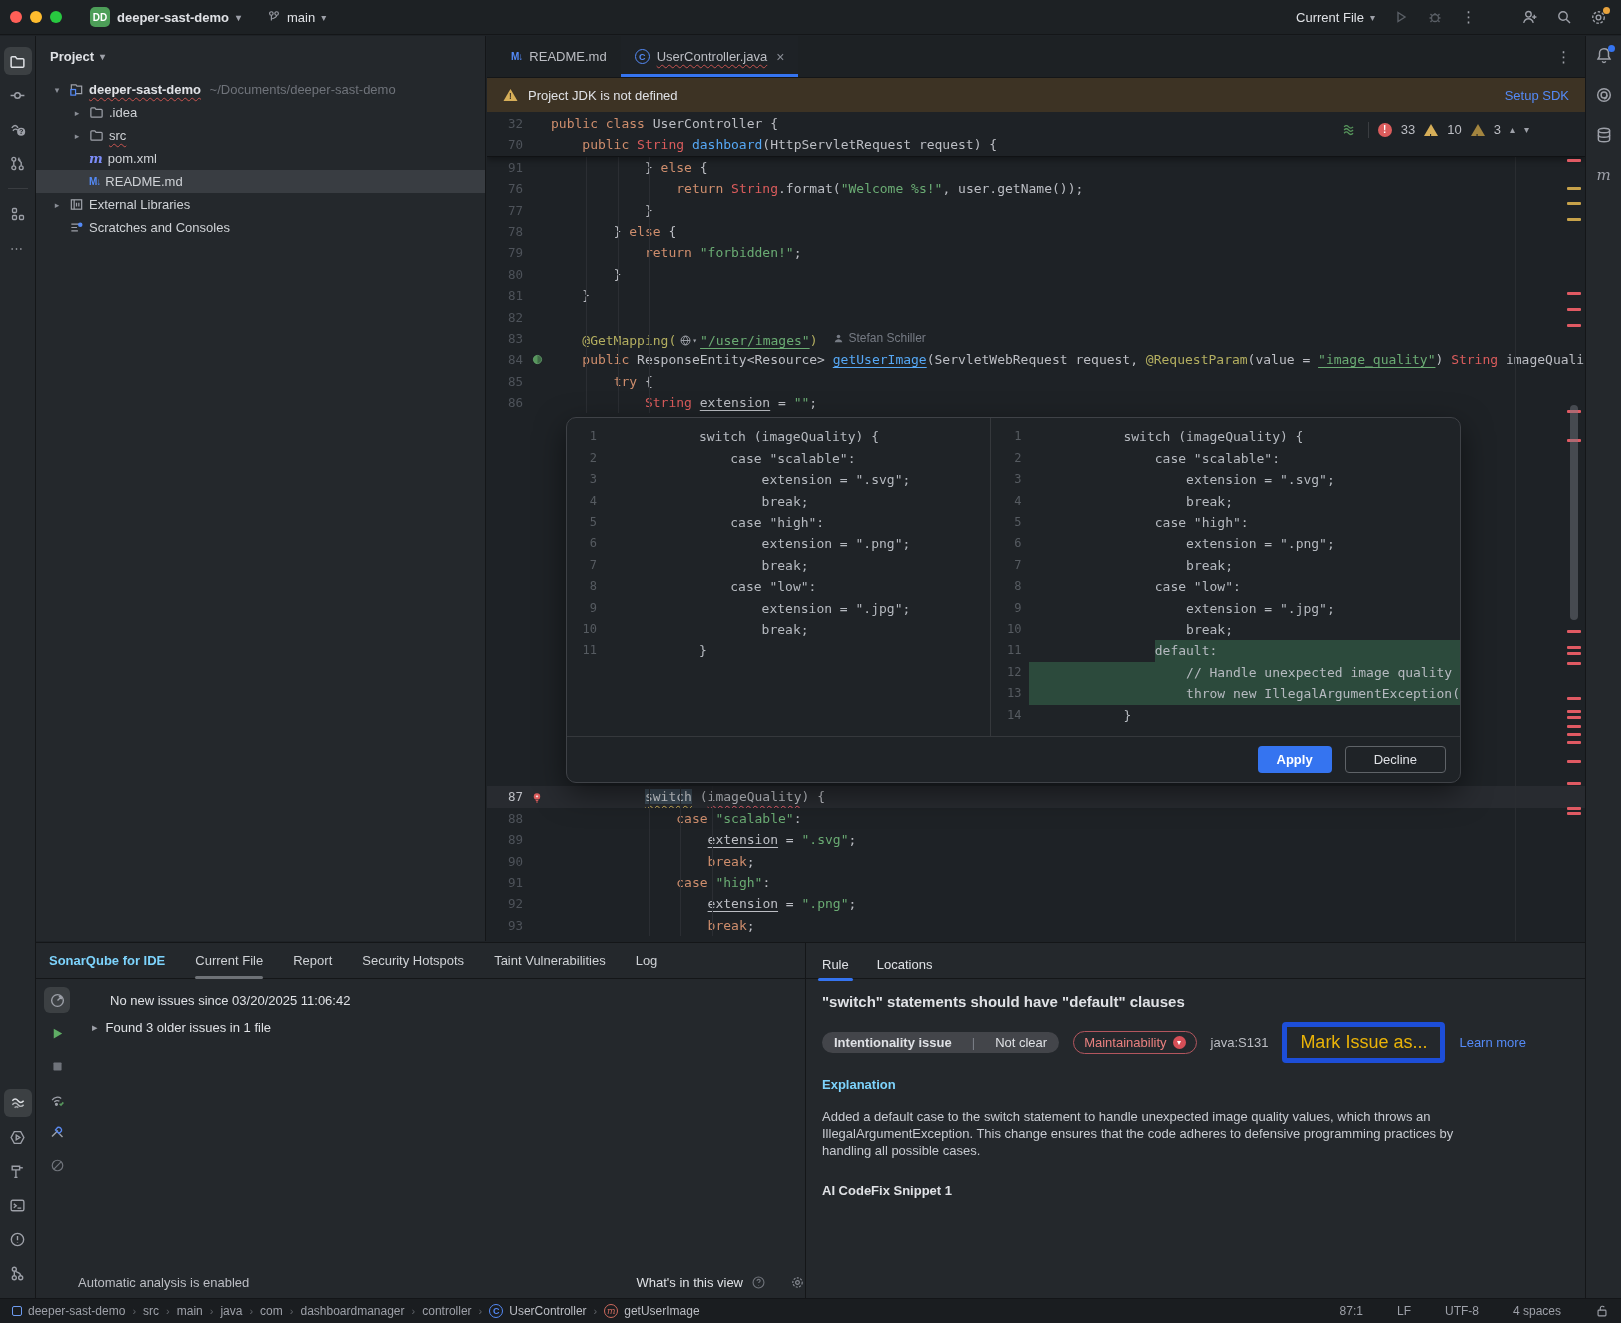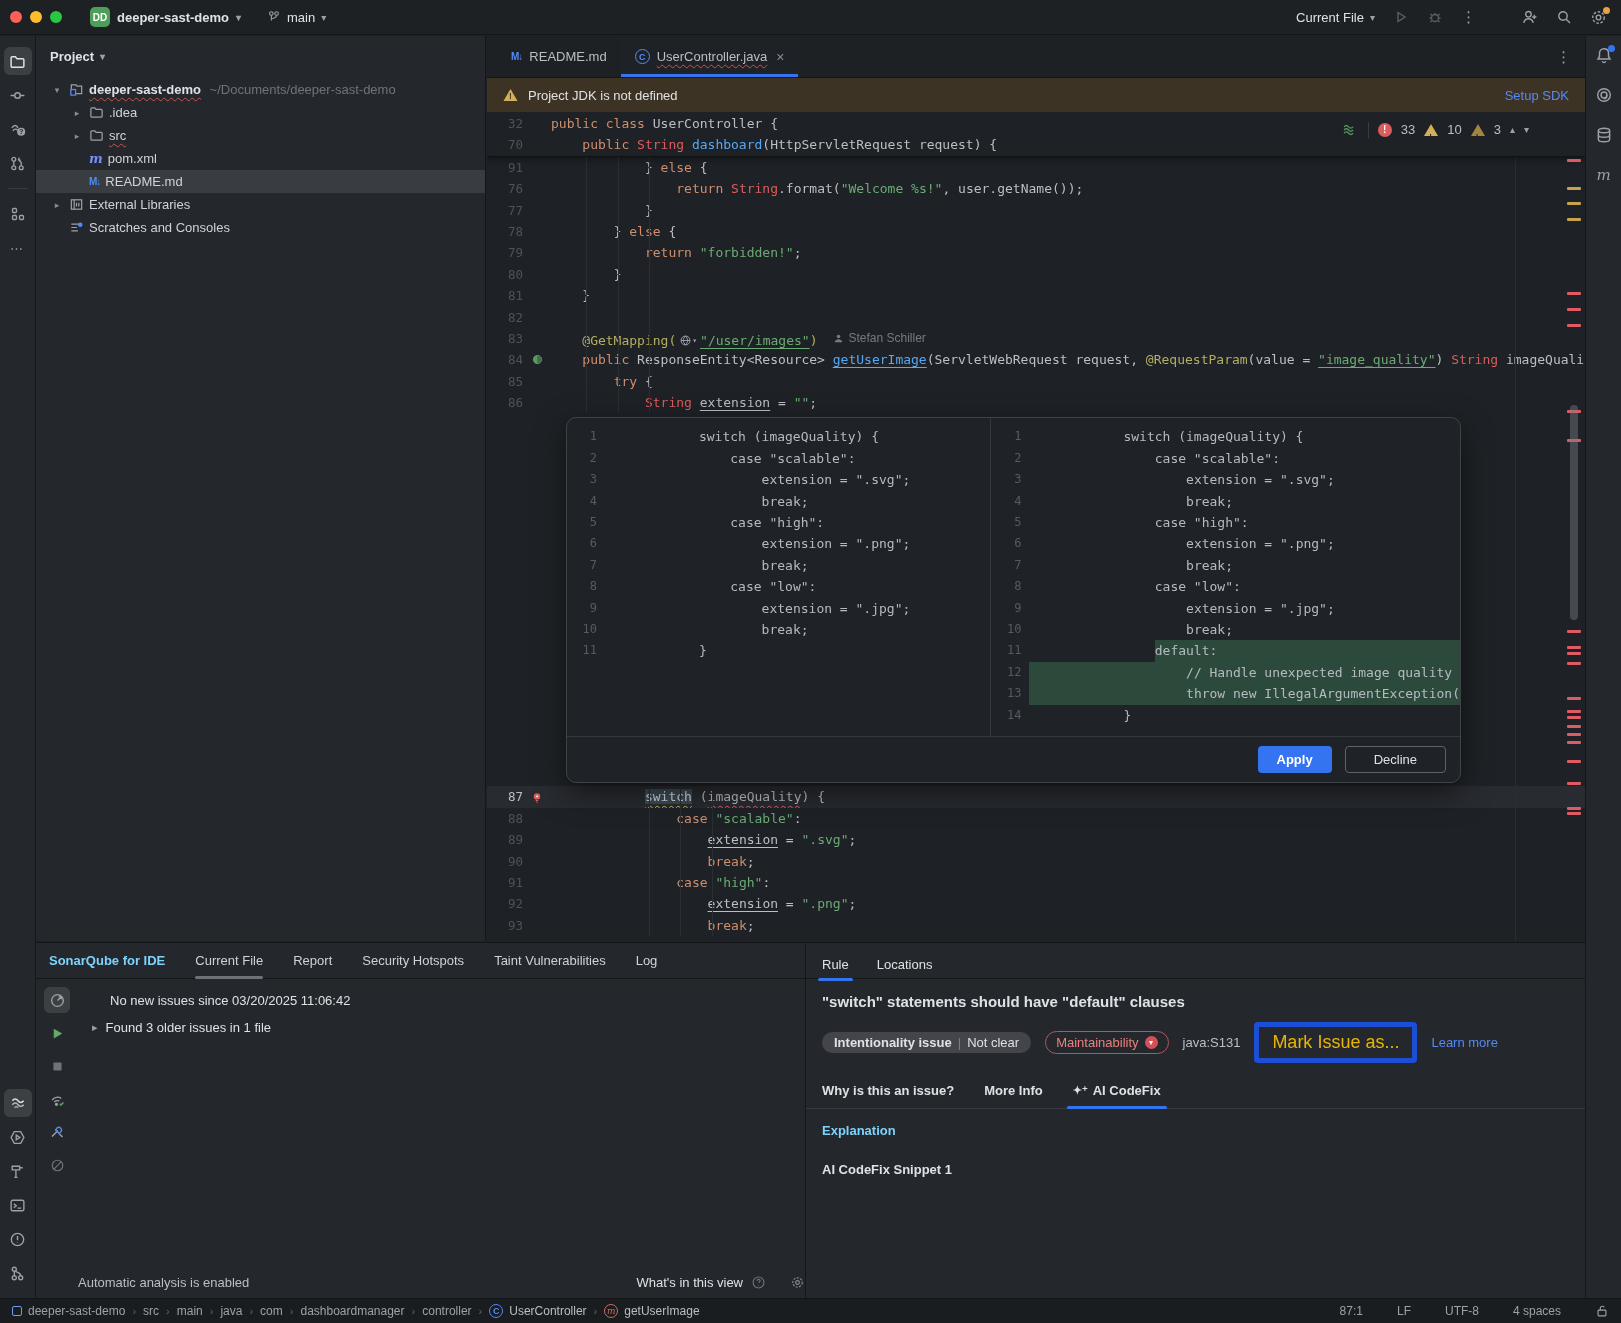--- a/index.html
+++ b/index.html
@@ -115,21 +115,21 @@
   .bp-row1{padding:10px 0 0 18px;color:#dfe1e5}
   .bp-row2{padding:12px 0 0 0;display:flex;align-items:center;gap:8px;color:#dfe1e5}
   .bp-footer{position:absolute;left:42px;bottom:8px;width:727px;display:flex;align-items:center;color:#bcbec4}
   .bp-footer .fr{margin-left:auto;display:flex;align-items:center;gap:8px;color:#dfe1e5}
   .rule-panel{position:absolute;left:769px;top:0;bottom:0;right:0;border-left:1px solid #141618;overflow:hidden}
   .rp-tabs{display:flex;gap:28px;padding:14px 0 0 16px}
   .rp-tab{padding-bottom:9px;position:relative;color:#dfe1e5}
   .rp-tab.active::after{content:"";position:absolute;left:-4px;right:-4px;bottom:0;height:3px;background:#3574f0;border-radius:2px}
   .rp-title{font-size:15px;font-weight:700;color:#dfe1e5;padding:12px 16px 0}
   .badges{display:flex;align-items:center;gap:14px;padding:12px 16px 0}
-  .pill-gray{background:#43454a;border-radius:11px;padding:3px 12px;display:flex;align-items:flex-start;gap:6px;color:#dfe1e5}
+  .pill-gray{background:#43454a;border-radius:11px;padding:3px 12px;display:flex;align-items:flex-start;gap:20px;color:#dfe1e5}
   .pill-gray b{font-weight:700}
   .pill-gray .sep{color:#7a7e86}
   .pill-red{border:1px solid #b3565e;border-radius:12px;padding:3px 10px;display:flex;align-items:center;gap:6px;color:#e9807f}
   .sev-dot{width:13px;height:13px;border-radius:50%;background:#d64f57;color:#fff;font-size:8px;display:flex;align-items:center;justify-content:center}
   .btn-outline{border:5px solid #1d4ed8;border-radius:4px;background:transparent;color:#eab308;padding:5px 13px;font-size:18px}
   .link-blue{color:#548af7}
   .detail-tabs{display:flex;gap:30px;padding:20px 16px 0;border-bottom:1px solid #393b40;font-weight:700;color:#dfe1e5}
   .dtab{padding-bottom:10px;position:relative;display:flex;align-items:center;gap:5px}
   .dtab.active::after{content:"";position:absolute;left:-6px;right:-6px;bottom:-1px;height:3px;background:#3574f0;border-radius:2px}
   .sparkle{color:#dfe1e5;font-size:11px}
@@ -625,29 +625,22 @@
           <span>Not clear</span>
         </span>
         <span class="pill-red">
           <span>Maintainability</span>
           <span class="sev-dot">▾</span>
         </span>
         <span>java:S131</span>
         <button class="btn-outline">Mark Issue as...</button>
         <span class="link-blue">Learn more</span>
       </div>
-      <div class="detail-tabs">
-        <span class="dtab">Why is this an issue?</span>
-        <span class="dtab">More Info</span>
-        <span class="dtab active">
-          <span class="sparkle">✦⁺</span>
-          <span>AI CodeFix</span>
-        </span>
-      </div>
       <div class="expl-title">Explanation</div>
+      <div class="expl-text">Added a default case to the switch statement to handle unexpected image quality values, which throws an IllegalArgumentException. This change ensures that the code adheres to defensive programming practices by handling all possible cases.</div>
       <div class="snippet-title">AI CodeFix Snippet 1</div>
     </div>
   </section>
 
   <footer class="statusbar">
     <div class="crumbs" id="crumbs">
         <span class="crumb" style="display: inline-flex; align-items: center; gap: 6px;">
           <span class="mod-ico"></span>
           <span>deeper-sast-demo</span>
         </span>

